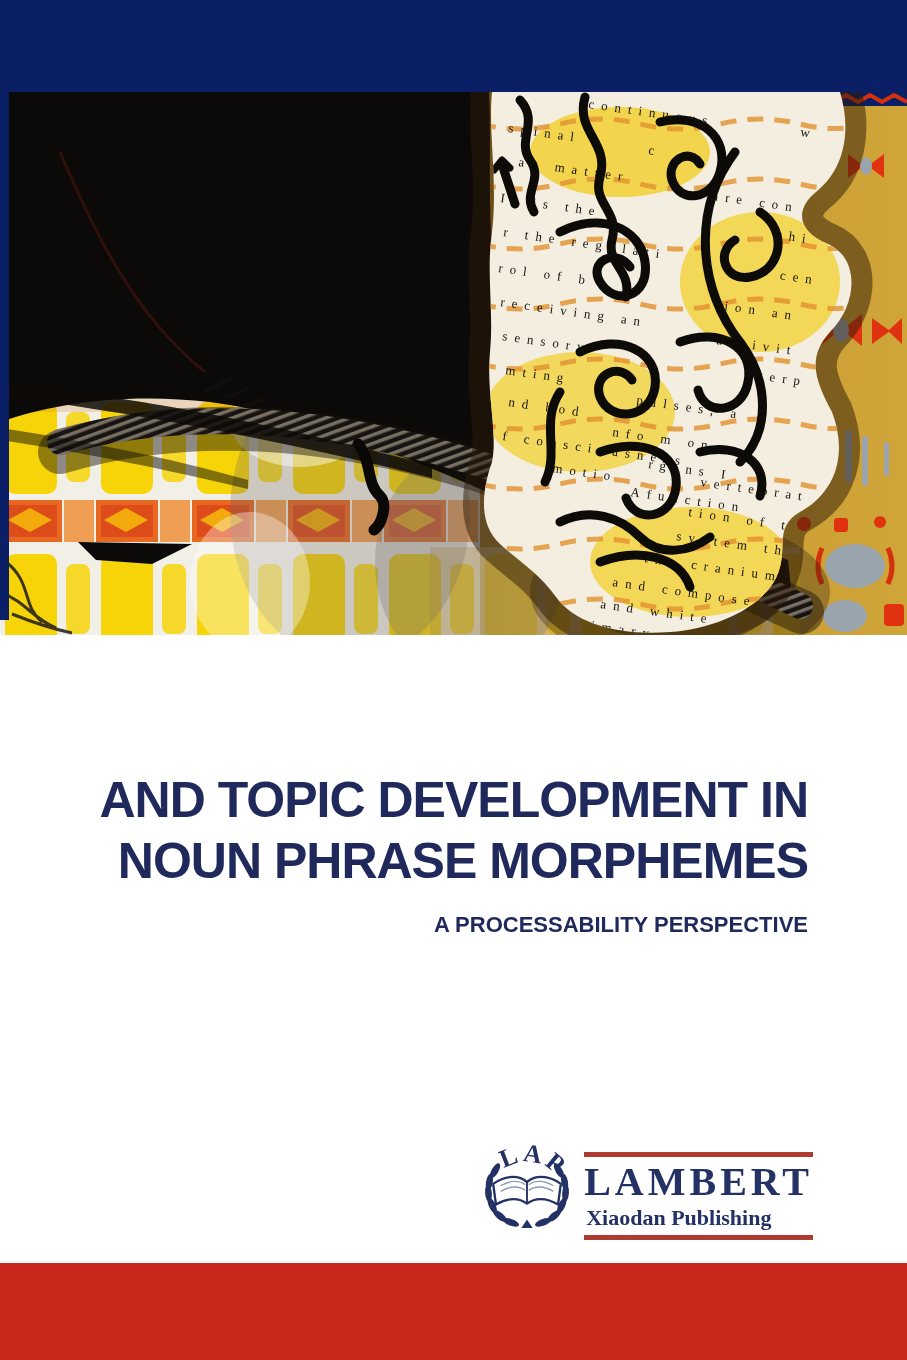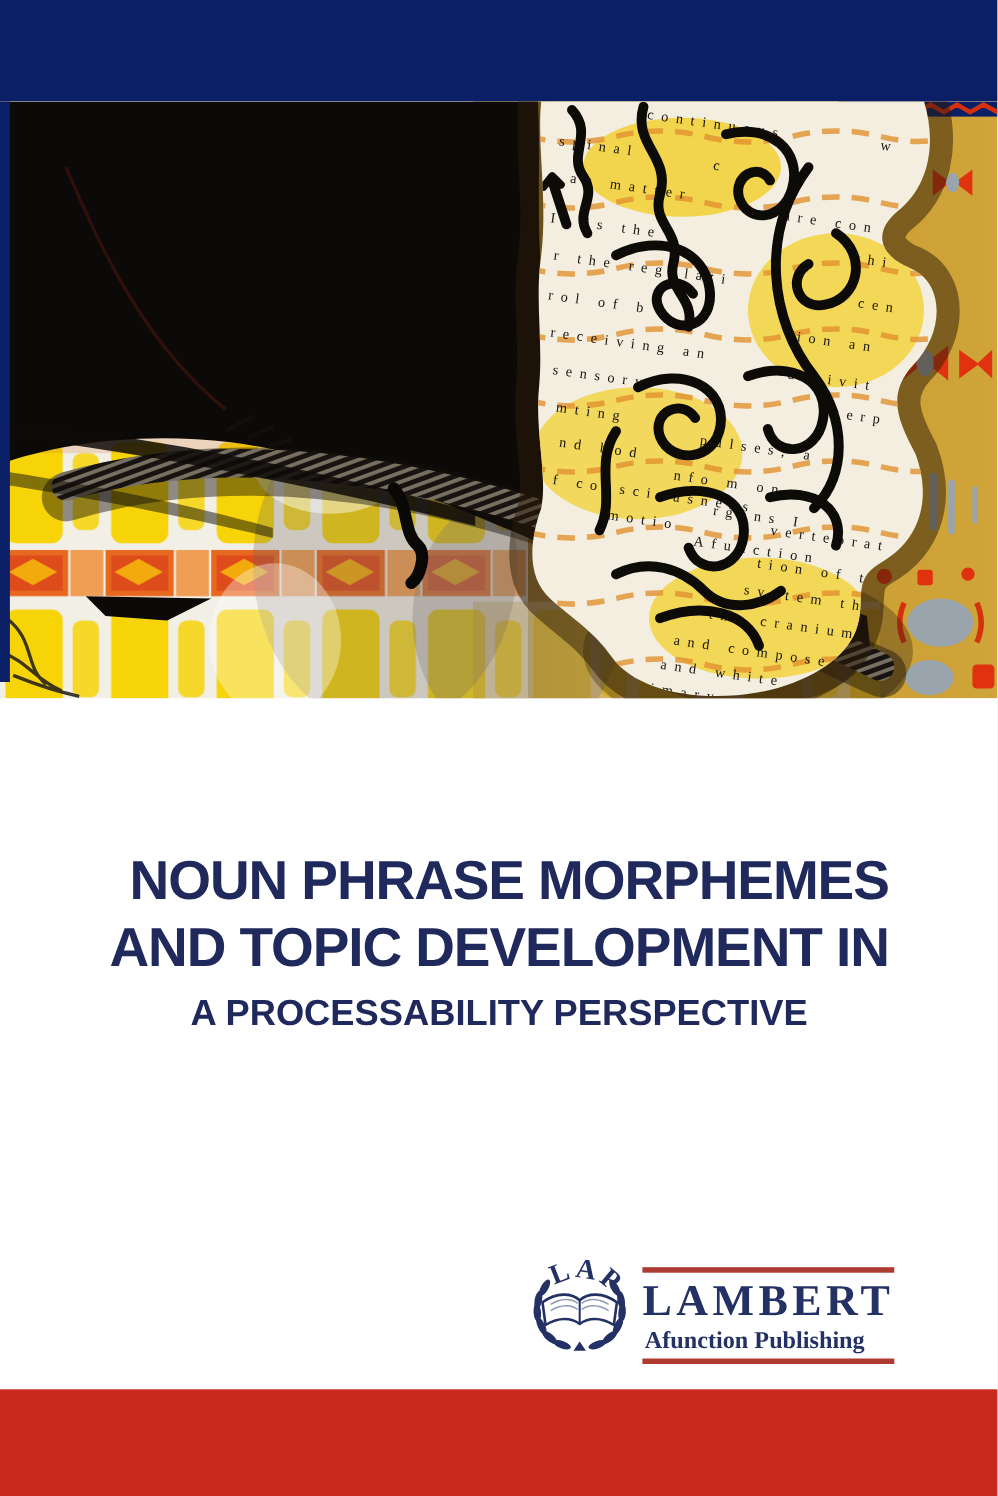--- a/index.html
+++ b/index.html
@@ -14,22 +14,22 @@
   .author{
     position:absolute;top:664px;right:89px;
     font-size:33px;font-weight:bold;color:#1c2a63;letter-spacing:0px;
   }
   .titleblock{position:absolute;top:770px;right:99px;text-align:right;color:#20295c;}
   .title-line{
     font-size:50px;line-height:61px;font-weight:bold;letter-spacing:-1px;
     white-space:nowrap;
   }
   .subtitle{
-    margin-top:10px;font-size:33px;font-weight:bold;letter-spacing:0px;
-    color:#20295c;white-space:nowrap;text-align:center;
+    margin-top:20px;font-size:22px;font-weight:bold;letter-spacing:0px;
+    color:#20295c;white-space:nowrap;
   }
   .logo{position:absolute;top:1124px;right:94px;display:flex;align-items:center;gap:10px;}
   .emblem{width:94px;height:94px;}
   .lambert{display:flex;flex-direction:column;align-items:stretch;margin-top:28px;}
   .logo-rule{height:5px;background:#ae3b32;}
   .lambert-name{
     font-family:"Liberation Serif",serif;font-weight:bold;font-size:40px;
     letter-spacing:4px;color:#233165;line-height:46px;margin:2px 0 0 0;
     white-space:nowrap;text-align:center;
   }
@@ -226,22 +226,22 @@
             <path d="M515,112 L502,72"></path>
             <path d="M494,78 L502,68 L510,76" stroke-width="7"></path>
           </g>
         </g>
       </g>
     </svg>
   </div>
 
 
   <div class="titleblock">
+    <div class="title-line">AND TOPIC DEVELOPMENT IN</div>
     <div class="title-line">NOUN PHRASE MORPHEMES</div>
-    <div class="title-line">AND TOPIC DEVELOPMENT IN</div>
     <div class="subtitle">A PROCESSABILITY PERSPECTIVE</div>
   </div>
 
   <div class="logo">
     <svg class="emblem" viewBox="0 0 100 100">
       <g fill="#233165">
         <ellipse cx="16" cy="38" rx="9" ry="3.6" transform="rotate(-60 16 38)"></ellipse>
         <ellipse cx="10" cy="50" rx="9" ry="3.6" transform="rotate(-80 10 50)"></ellipse>
         <ellipse cx="9" cy="62" rx="9" ry="3.6" transform="rotate(-95 9 62)"></ellipse>
         <ellipse cx="13" cy="75" rx="9" ry="3.6" transform="rotate(-115 13 75)"></ellipse>
@@ -261,20 +261,20 @@
         <path d="M22,54 C32,48 42,48 48,53 M22,60 C32,54 42,54 48,59 M78,54 C68,48 58,48 52,53 M78,60 C68,54 58,54 52,59" stroke="#8e99b5" stroke-width="1.5" fill="none"></path>
       </g>
       <path id="lapArc" d="M20,42 A36,30 0 0 1 80,42" fill="none"></path>
       <text class="lap-arc-text">
         <textPath href="#lapArc" startOffset="8">LAP</textPath>
       </text>
     </svg>
     <div class="lambert">
       <div class="logo-rule"></div>
       <div class="lambert-name">LAMBERT</div>
-      <div class="lambert-tag">Afunction Publishing</div>
+      <div class="lambert-tag">Xiaodan Publishing</div>
       <div class="logo-rule"></div>
     </div>
   </div>
 
   <div class="redbar"></div>
 
 </div>
 
 </body></html>

